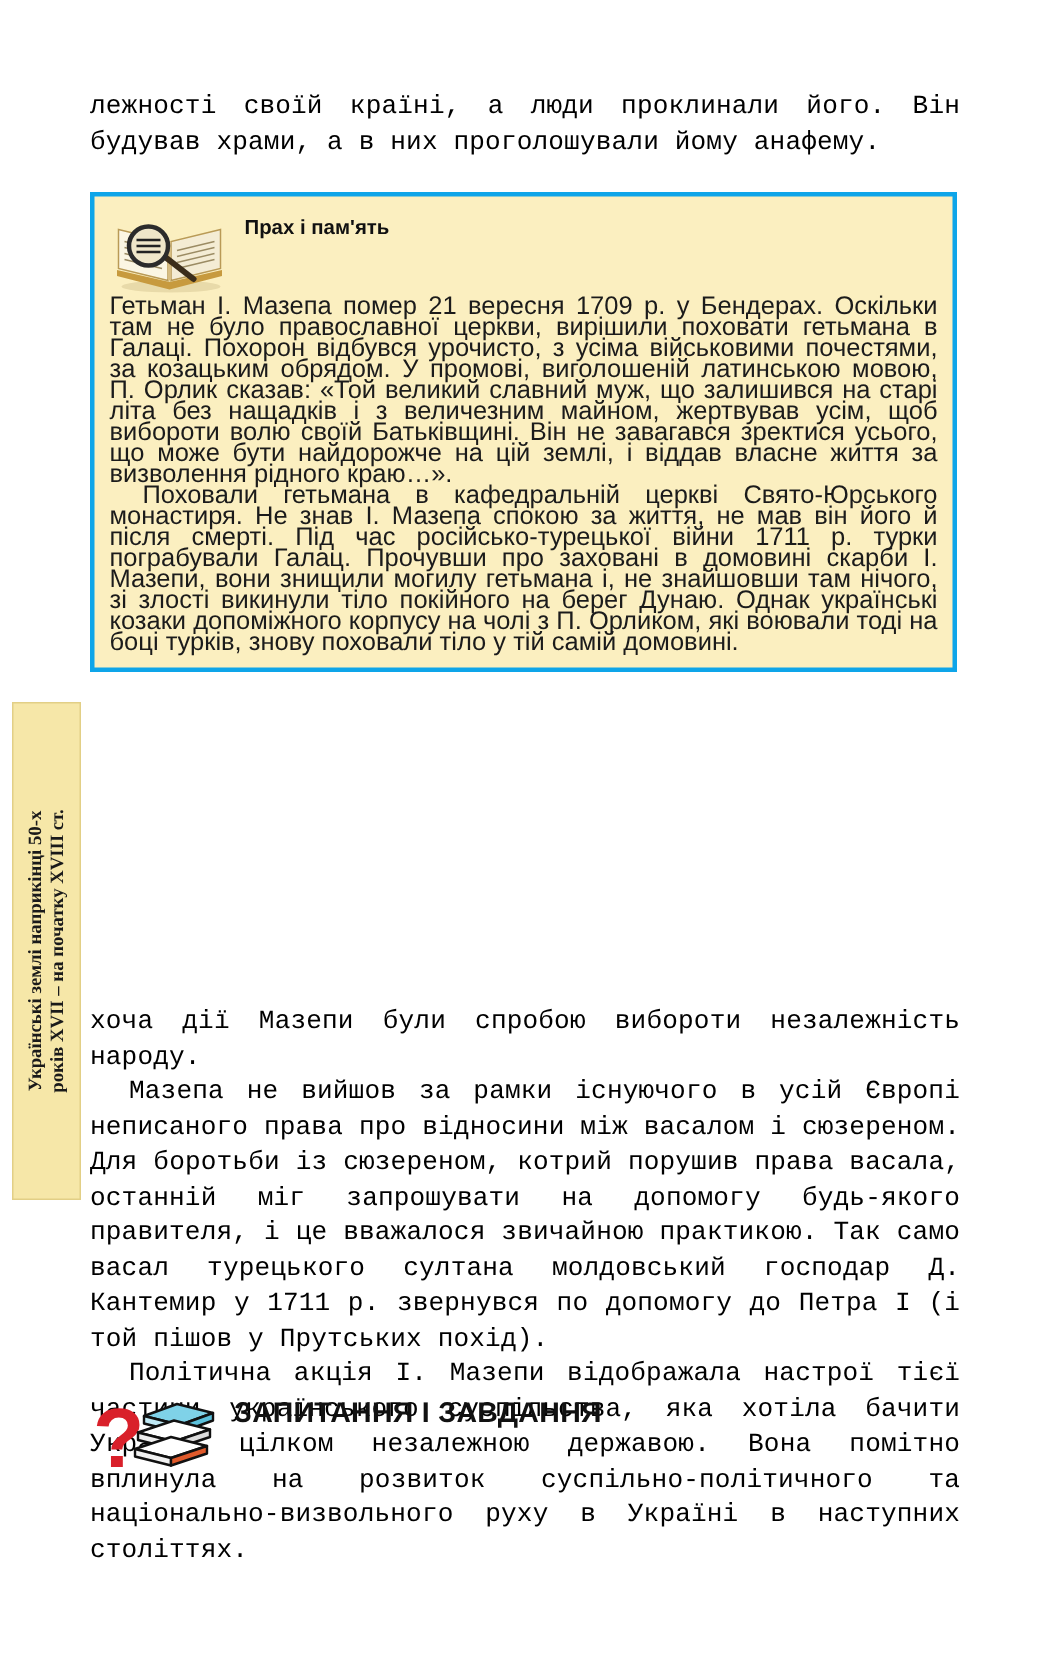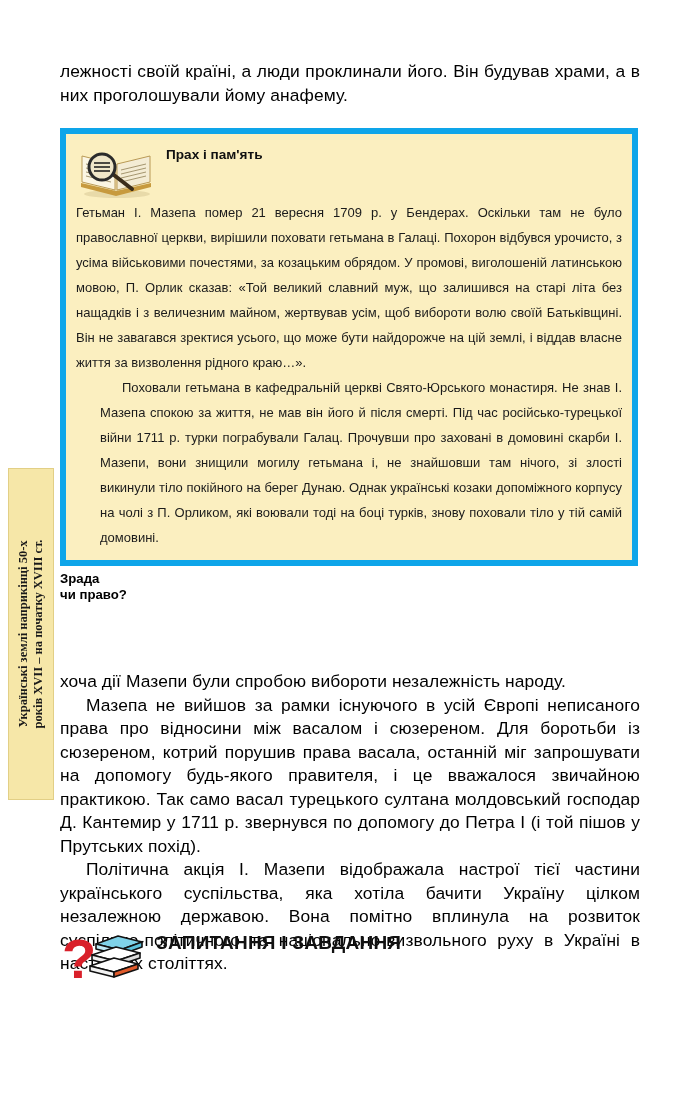--- a/index.html
+++ b/index.html
@@ -40,21 +40,21 @@
     font-weight:bold;
     font-size:12.5px;
     line-height:15px;
     color:#1a1a1a;
     text-align:center;
     width:326px;
   }
   .side-tab-inner span{display:block;}
   p.serif{
     margin:0;
-    font-family:Liberation Sans, sans-serif;
+    font-family:Liberation Mono, monospace;
     font-size:17.4px;
     line-height:23.5px;
     color:#000;
     text-align:justify;
     text-justify:inter-word;
     letter-spacing:0.1px;
   }
   p.serif.indent{text-indent:26px;}
 
   .top-para{
@@ -64,21 +64,21 @@
     width:580px;
   }
 
   
   .yellow-box{
     position:absolute;
     left:60px;
     top:128px;
     width:578px;
     background:#fbefc0;
-    border:6px solid #0ea5e9;
+    border:3px solid #0ea5e9;
     box-sizing:border-box;
     padding:8px 10px 10px 10px;
   }
   .yb-head{
     display:flex;
     align-items:flex-start;
     gap:10px;
   }
   .yb-icon{
     width:80px;
@@ -89,28 +89,28 @@
   .yb-title{
     font-family:"Liberation Sans", sans-serif;
     font-weight:bold;
     font-size:13.6px;
     line-height:17px;
     color:#111;
     padding-top:4px;
   }
   .yb-text{
     font-family:"Liberation Sans", sans-serif;
-    font-size:13px;
-    line-height:25px;
+    font-size:17px;
+    line-height:14px;
     color:#1b1b1b;
     text-align:justify;
     text-justify:inter-word;
     margin:0;
   }
-  .yb-text + .yb-text{margin-top:0;margin-left:24px;}
+  .yb-text + .yb-text{margin-top:0;}
   .yb-text.ind{text-indent:22px;}
 
   
   .book-svg{display:block;}
 
   
   .margin-note{
     position:absolute;
     left:60px;
     top:571px;
@@ -255,24 +255,20 @@
             <line x1="18" y1="29" x2="34" y2="29"></line>
           </g>
         </svg>
       </div>
       <div class="yb-title">Прах і пам'ять</div>
     </div>
     <p class="yb-text">Гетьман І. Мазепа помер 21 вересня 1709 р. у Бендерах. Оскільки там не було православної церкви, вирішили поховати гетьмана в Галаці. Похорон відбувся урочисто, з усіма військовими почестями, за козацьким обрядом. У промові, виголошеній латинською мовою, П. Орлик сказав: «Той великий славний муж, що залишився на старі літа без нащадків і з величезним майном, жертвував усім, щоб вибороти волю своїй Батьківщині. Він не завагався зректися усього, що може бути найдорожче на цій землі, і віддав власне життя за визволення рідного краю…».</p>
     <p class="yb-text ind">Поховали гетьмана в кафедральній церкві Свято-Юрського монастиря. Не знав І. Мазепа спокою за життя, не мав він його й після смерті. Під час російсько-турецької війни 1711 р. турки пограбували Галац. Прочувши про заховані в домовині скарби І. Мазепи, вони знищили могилу гетьмана і, не знайшовши там нічого, зі злості викинули тіло покійного на берег Дунаю. Однак українські козаки допоміжного корпусу на чолі з П. Орликом, які воювали тоді на боці турків, знову поховали тіло у тій самій домовині.</p>
   </div>
 
-  <div class="margin-note">
-    <span>Зрада</span>
-    <span>чи право?</span>
-  </div>
 
 
   <div class="after-note">
     <p class="serif">хоча дії Мазепи були спробою вибороти незалежність народу.</p>
     <p class="serif indent">Мазепа не вийшов за рамки існуючого в усій Європі неписаного права про відносини між васалом і сюзереном. Для боротьби із сюзереном, котрий порушив права васала, останній міг запрошувати на допомогу будь-якого правителя, і це вважалося звичайною практикою. Так само васал турецького султана молдовський господар Д. Кантемир у 1711 р. звернувся по допомогу до Петра I (і той пішов у Прутських похід).</p>
     <p class="serif indent">Політична акція І. Мазепи відображала настрої тієї частини українського суспільства, яка хотіла бачити Україну цілком незалежною державою. Вона помітно вплинула на розвиток суспільно-політичного та національно-визвольного руху в Україні в наступних століттях.</p>
   </div>
 
   <div class="questions">
     <div class="q-head">

